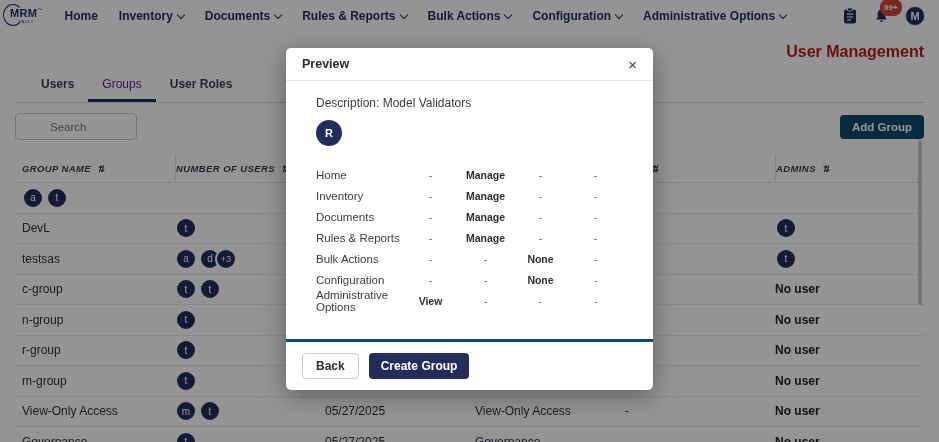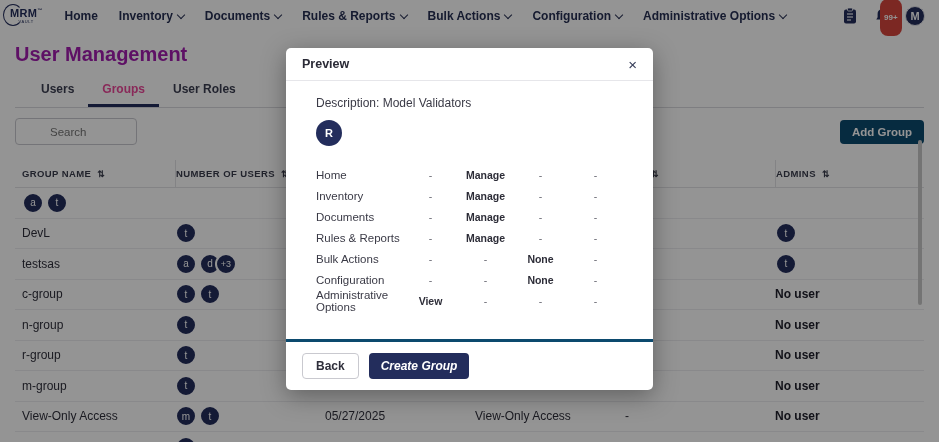--- a/index.html
+++ b/index.html
@@ -11,38 +11,38 @@
   .logo { display:flex; flex-direction:column; align-items:center; line-height:1; margin-right:22px; position:relative; }
   .logo .swirl { position:absolute; left:-7px; top:-4px; width:20px; height:22px; border:1.5px solid #232d5c; border-radius:50%; border-right-color:transparent; }
   .logo .brand { font-size:11px; font-weight:bold; color:#232d5c; letter-spacing:.3px; }
   .logo .tm { font-size:5px; vertical-align:super; color:#232d5c; }
   .logo .sub { font-size:4px; color:#232d5c; letter-spacing:.6px; margin-top:1px; }
   .nav-items { display:flex; align-items:center; gap:21px; flex:1; }
   .nav-item { font-size:12px; font-weight:600; color:#273054; cursor:pointer; display:flex; align-items:center; gap:5px; white-space:nowrap; }
   .chev { width:6px; height:6px; border-right:1.5px solid #273054; border-bottom:1.5px solid #273054; transform:rotate(45deg); margin-top:-3px; }
   .nav-right { display:flex; align-items:center; gap:16px; }
   .icon-btn { position:relative; background:none; border:none; cursor:pointer; display:flex; align-items:center; }
-  .badge { position:absolute; top:-9px; left:6px; background:#d6453d; color:#fff; font-size:8px; font-weight:bold; padding:14px 4px; border-radius:8px; }
+  .badge { position:absolute; top:-9px; left:6px; background:#d6453d; color:#fff; font-size:8px; font-weight:bold; padding:4px 4px; border-radius:8px; }
   .nav-avatar { width:20px; height:20px; border-radius:50%; background:#232d5c; color:#fff; font-size:11px; font-weight:bold; display:flex; align-items:center; justify-content:center; border:1.5px solid #e8e8ec; }
 
   
   .content { padding:11px 15px 0 15px; }
-  .page-title { font-size:20px; font-weight:bold; color:#a21caf; }
+  .page-title { font-size:16px; font-weight:bold; color:#b91c1c;text-align:right; }
   .tabs { display:flex; gap:0; margin-top:9px; border-bottom:1px solid #d9d9de; padding-left:12px;align-items:center; }
   .tab { font-size:12px; font-weight:600; color:#3c3f52; padding:7px 14px 8px 14px; cursor:pointer; border-bottom:3px solid transparent; }
-  .tab.active { color:#ec4899; font-weight:bold; border-bottom-color:#232d5c; }
+  .tab.active { color:#4c1d95; font-weight:normal; border-bottom-color:#232d5c; }
   .controls { display:flex; align-items:center; justify-content:space-between; margin-top:10px; }
   .search-box { display:flex; align-items:center; gap:25px; width:122px; height:27px; border:1px solid #c9c9cf; border-radius:4px; padding:0 9px; background:#fff; }
   .search-box input { border:none; outline:none; width:80px; font-size:11.5px; color:#444; background:transparent; font-family:"Liberation Sans", sans-serif; }
   .btn-primary { background:#0c4a6e; color:#fff; border:none; border-radius:4px; font-size:11.5px; font-weight:bold; padding:6px 12px; cursor:pointer; font-family:"Liberation Sans", sans-serif; }
 
   
   .table { margin-top:15px; }
   .tr { display:grid; grid-template-columns:153px 150px 150px 150px 150px 1fr; align-items:center; padding-left:7px; }
-  .thead { height:28px; border-bottom:1px solid #e2e2e6; }
+  .thead { height:28px; border-bottom:1px solid #e2e2e6;font-style:italic; }
   .th { font-size:9.5px; font-weight:bold; color:#3a3d4d; letter-spacing:.4px; display:flex; align-items:center; gap:6px; height:100%; padding-left:0; cursor:pointer; }
   .th .sort { font-size:9px; color:#3a3d4d; }
   .th.sep { border-left:1px solid #e2e2e6; padding-left:0; }
   .th.icon-only { justify-content:flex-start; padding-left:26px; }
   .row { height:30.5px; border-bottom:1px solid #ececf0; }
   .cell { font-size:12px; color:#30303c; }
   .avatars { display:flex; align-items:center; }
   .chip { width:22px; height:22px; border-radius:50%; background:#232d5c; color:#fff; font-size:10px; display:flex; align-items:center; justify-content:center; margin-right:2px; border:2px solid #fff; }
   .chip.more { font-size:9px; margin-left:-8px; }
   .no-user { font-weight:bold; color:#22222e; font-size:12px; }
@@ -57,21 +57,21 @@
   .m-body { flex:1; padding:15px 30px 0 30px; }
   .m-line { font-size:12px; color:#3a3a46; margin-bottom:10px; }
   .m-line b { color:#26262f; }
   .avatar-lg { width:26px; height:26px; border-radius:50%; background:#232d5c; color:#fff; font-size:11px; font-weight:bold; display:flex; align-items:center; justify-content:center; margin:6px 0 18px 0; }
   .perm-row { display:flex; align-items:center; height:21px; }
   .perm-label { flex:1; font-size:11.5px; color:#3a3a46; }
   .perm-val { width:55px; text-align:center; font-size:10.5px; font-weight:bold; color:#2d2d38; }
   .perm-val.dash { font-weight:normal; color:#6a6a74; }
   .m-foot { border-top:3px solid #0c4a6e; padding:11px 16px; display:flex; justify-content:flex-start; gap:10px; }
   .btn-outline { background:#fff; border:1px solid #c9c9cf; border-radius:4px; font-size:12px; font-weight:600; color:#2e2e3a; padding:5px 13px; cursor:pointer; font-family:"Liberation Sans", sans-serif; }
-  .btn-create { background:#232d5c; color:#fff; border:none; border-radius:4px; font-size:12px; font-weight:bold; padding:6px 12px; cursor:pointer; font-family:"Liberation Sans", sans-serif;font-style:italic; }
+  .btn-create { background:#232d5c; color:#fff; border:none; border-radius:4px; font-size:12px; font-weight:bold; padding:6px 12px; cursor:pointer; font-family:"Liberation Sans", sans-serif; }
 </style>
 </head>
 <body>
 
 <div class="page-wrap">
 
   <nav class="navbar">
     <div class="logo">
       <span class="swirl"></span>
       <span class="brand"><span>MRM</span><span class="tm">™</span></span>

